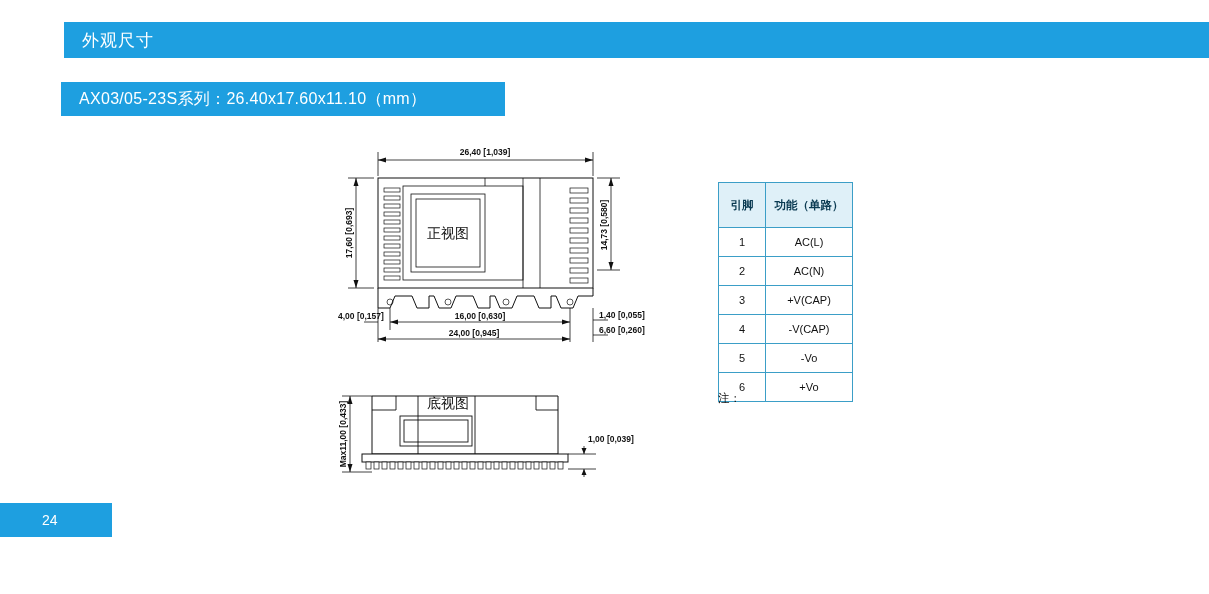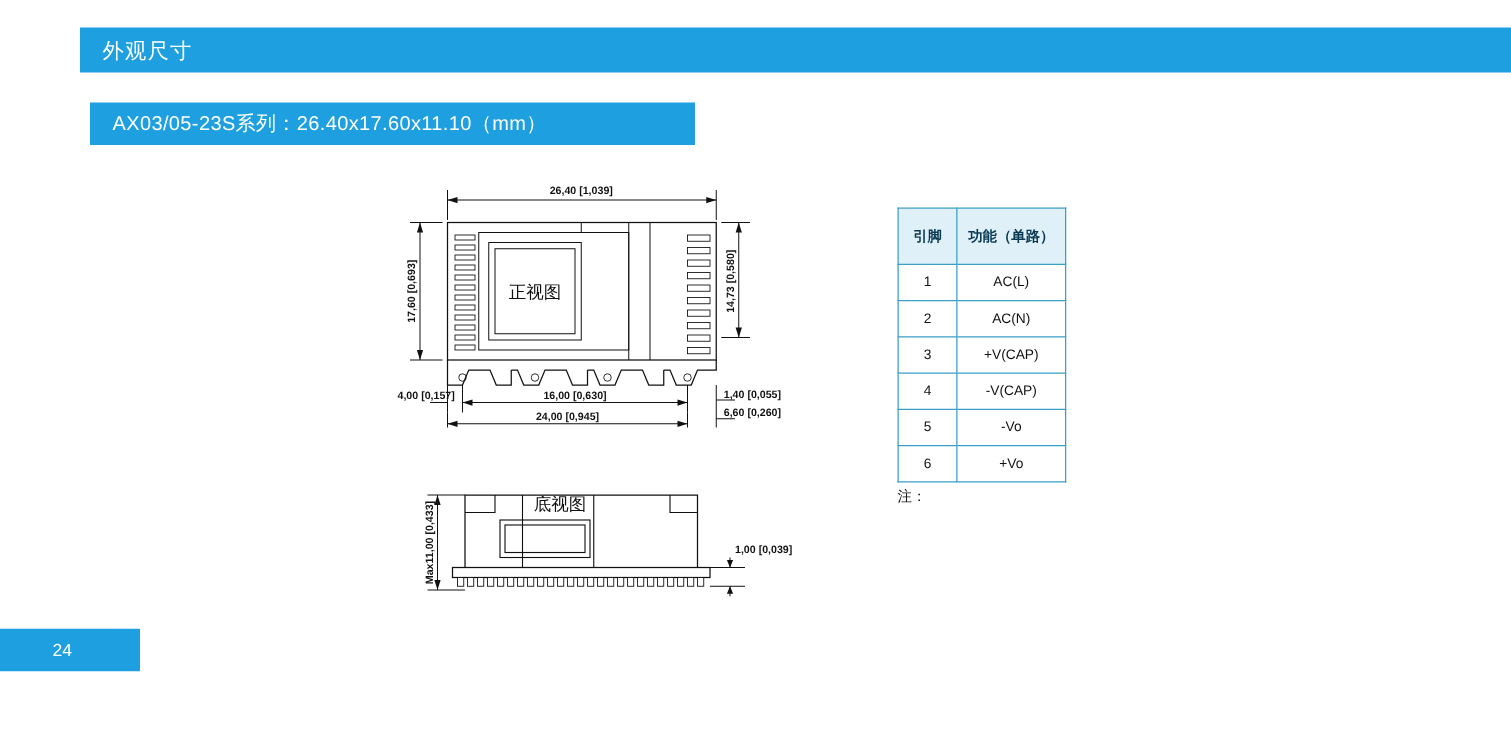--- a/index.html
+++ b/index.html
@@ -14,48 +14,48 @@
   .header-bar {
     position:absolute; left:64px; top:22px; width:1180px; height:36px;
     background:#1e9fe0;
     display:flex; align-items:center;
   }
   .header-bar .title {
     color:#ffffff; font-size:17px; padding-left:18px; letter-spacing:1px;
   }
   
   .sub-bar {
-    position:absolute; left:72px; top:82px; width:484px; height:34px;
+    position:absolute; left:61px; top:82px; width:444px; height:34px;
     background:#1e9fe0;
     display:flex; align-items:center;
   }
   .sub-bar .title {
     color:#ffffff; font-size:16px; padding-left:18px; letter-spacing:0.3px;
   }
   
   .page-num {
     position:absolute; left:0px; top:503px; width:112px; height:34px;
     background:#1e9fe0; color:#ffffff;
     display:flex; align-items:center;
   }
   .page-num span { font-size:14px; padding-left:42px; }
 
   
   .dwg {
-    position:absolute; left:288px; top:130px; width:380px; height:370px;
+    position:absolute; left:308px; top:130px; width:380px; height:370px;
   }
   .dwg svg { display:block; }
 
   .dwg2 {
     position:absolute; left:300px; top:380px; width:380px; height:120px;
   }
 
   
   .pin-table {
-    position:absolute; left:718px; top:166px;
+    position:absolute; left:718px; top:182px;
     border-collapse:collapse;
     font-size:11px; color:#111;
   }
   .pin-table th, .pin-table td {
     border:1px solid #3b9ec7;
     text-align:center;
     font-weight:normal;
   }
   .pin-table th {
     background:#dff0f8;

